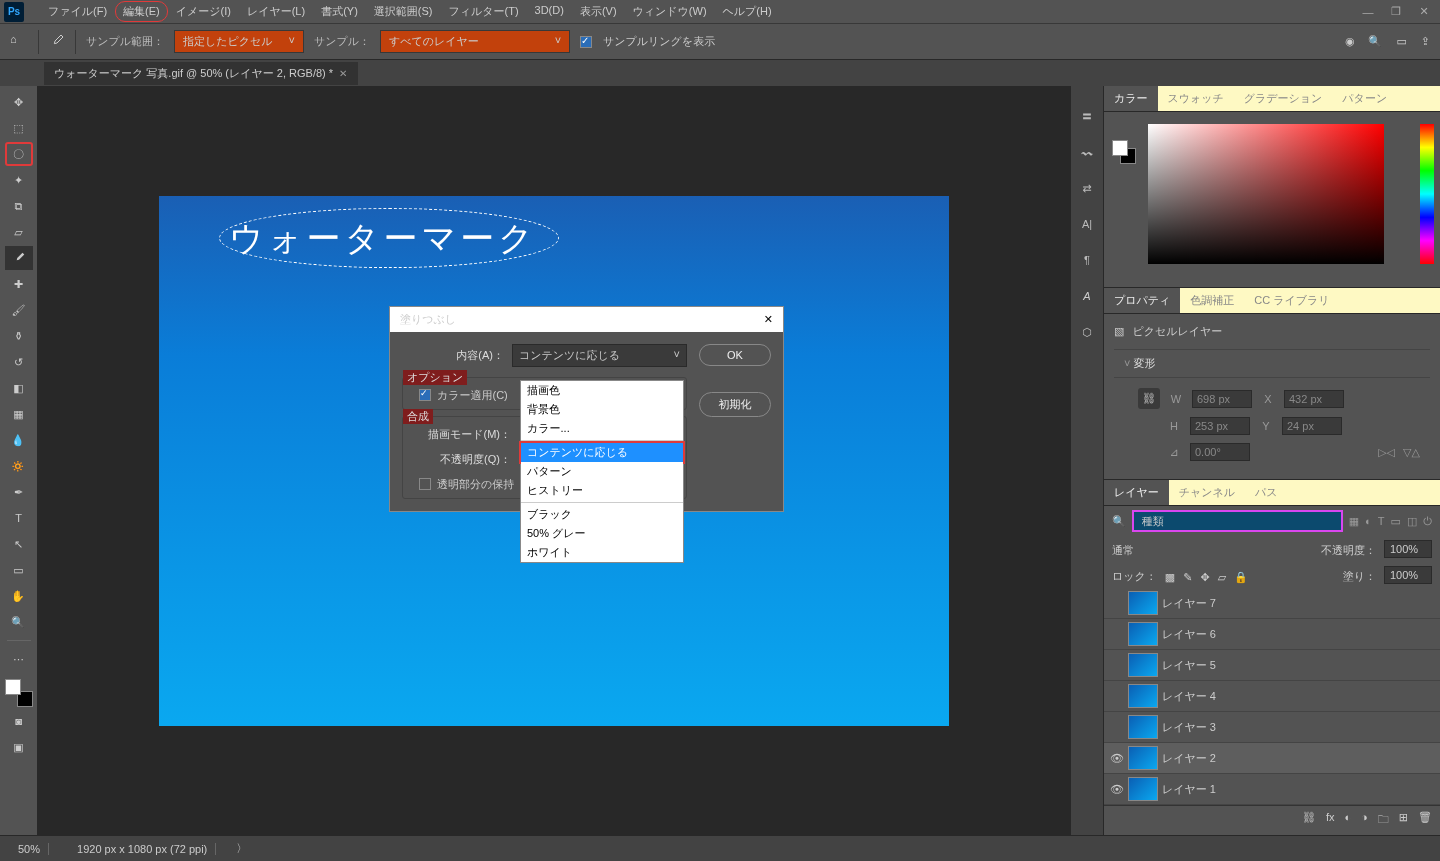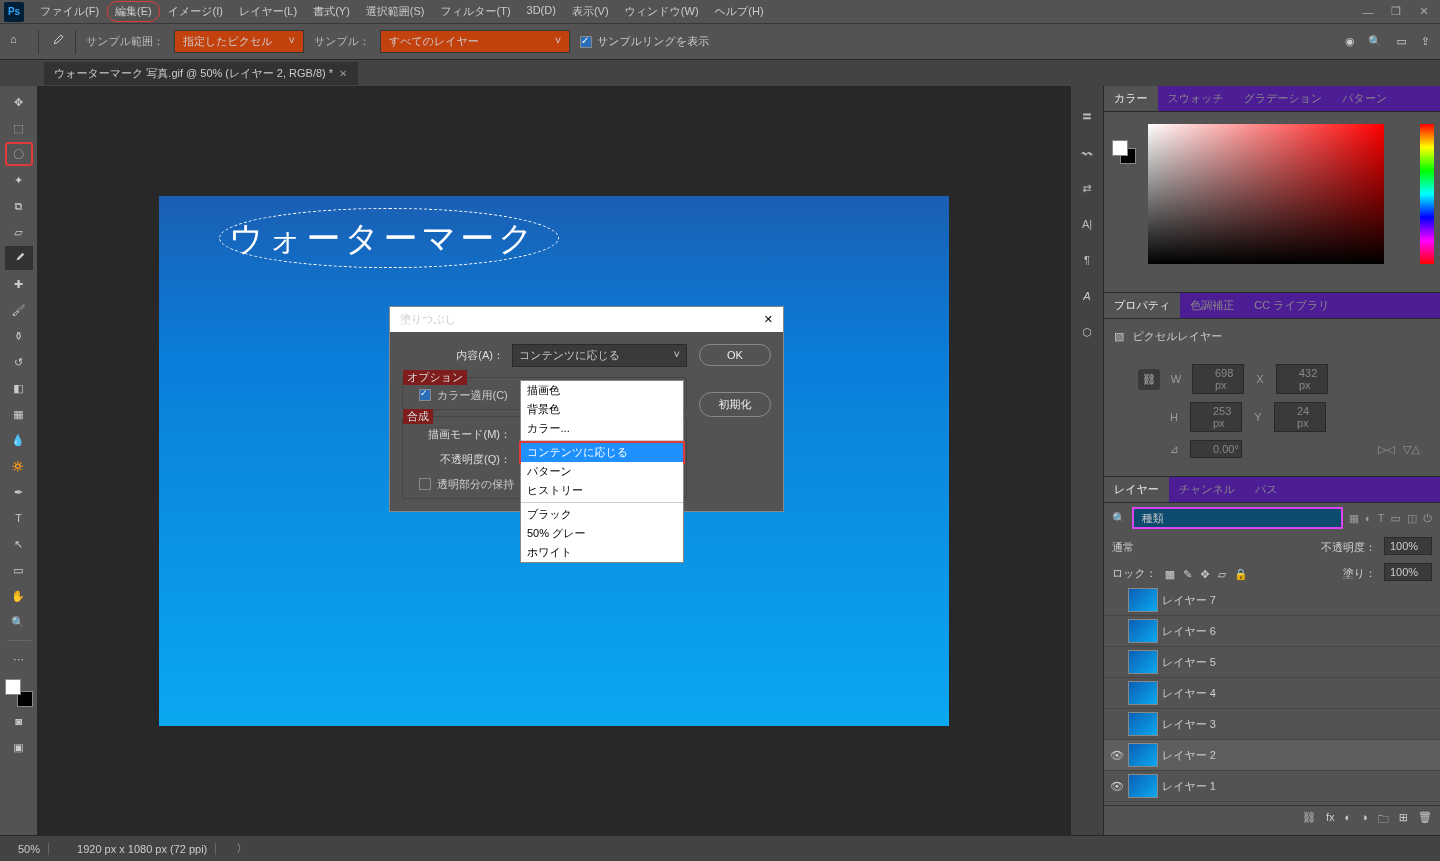--- a/index.html
+++ b/index.html
@@ -1,29 +1,29 @@
 <!DOCTYPE html>
 <html><head>
 <meta charset="utf-8">
 <style>
 *{margin:0;padding:0;box-sizing:border-box;font-family:"Yu Gothic UI","Meiryo",sans-serif;font-size:11px;color:#ccc;user-select:none}
 body{width:1440px;height:861px;background:#535353;overflow:hidden;position:relative}
 .menubar{height:24px;background:#535353;display:flex;align-items:center;padding:0 4px;border-bottom:1px solid #383838}
-.menubar .logo{width:20px;height:20px;background:#001e36;color:#31a8ff;font-weight:bold;font-size:10px;display:flex;align-items:center;justify-content:center;border-radius:2px;margin-right:8px}
+.menubar .logo{width:20px;height:20px;background:#001e36;color:#31a8ff;font-weight:bold;font-size:10px;display:flex;align-items:center;justify-content:center;border-radius:2px;margin-right:16px}
 .menubar .mitem{padding:3px 8px;cursor:default}
 .menubar .mitem.hl{border:1px solid #e03a3a;border-radius:10px;padding:2px 7px}
 .menubar .wctrl{margin-left:auto;display:flex;gap:4px}
 .menubar .wctrl div{width:24px;height:18px;display:flex;align-items:center;justify-content:center;color:#aaa}
 
 .optbar{height:36px;background:#535353;display:flex;align-items:center;padding:0 10px;gap:10px;border-bottom:1px solid #282828}
 .optbar .home{width:18px;height:18px;color:#ccc}
 .optbar .sep{width:1px;height:24px;background:#383838}
 .optbar .lbl{color:#bbb}
 .optbar .dd{background:#c2410c;border:1px solid #383838;padding:3px 8px;min-width:130px;display:flex;justify-content:space-between}
-.optbar .chk{display:flex;align-items:center;gap:5px}
+.optbar .chk{display:flex;align-items:center;gap:11px}
 .optbar .chk .box{width:12px;height:12px;background:#2a6db8;border:1px solid #888;position:relative}
 .optbar .chk .box::after{content:"✓";position:absolute;top:-2px;left:0;color:#fff;font-size:10px}
 .optbar .ricons{margin-left:auto;display:flex;gap:14px;align-items:center}
 
 .tabbar{height:26px;background:#434343;display:flex;align-items:center;padding-left:44px}
 .tabbar .tab{padding:4px 10px;background:#323232;display:flex;align-items:center;gap:6px}
 .tabbar .tab .x{color:#999;font-size:10px}
 
 .main{position:absolute;top:86px;left:0;right:0;bottom:26px;display:flex}
 .toolcol{width:38px;background:#535353;display:flex;flex-direction:column;align-items:center;padding-top:4px;gap:2px;border-right:1px solid #282828}
@@ -56,35 +56,35 @@
 .fset .leg{position:absolute;top:-8px;left:0;background:#7f1d1d;padding:0 4px;color:#ddd}
 .chkrow{display:flex;align-items:center;gap:6px;margin-left:10px}
 .chkbx{width:12px;height:12px;border:1px solid #888}
 .chkbx.on{background:#2a6db8}
 .chkbx.on::after{content:"✓";color:#fff;font-size:9px;display:block;margin-top:-2px}
 
 .rside{width:370px;background:#535353;display:flex}
 .iconcol{width:34px;background:#434343;display:flex;flex-direction:column;align-items:center;gap:16px;padding-top:20px;border-left:1px solid #282828;border-right:1px solid #282828}
 .iconcol div{width:20px;height:20px;display:flex;align-items:center;justify-content:center;color:#bbb}
 .panels{flex:1;display:flex;flex-direction:column}
-.phead{display:flex;background:#4c1d95;border-bottom:1px solid #282828}
+.phead{display:flex;background:#fef9c3;border-bottom:1px solid #282828}
 .phead .pt{padding:5px 10px;color:#888}
 .phead .pt.act{background:#535353;color:#eee}
 .colorpanel{height:180px;padding:10px;position:relative}
 .colorswatch{position:absolute;left:8px;top:28px;width:24px;height:24px}
 .colorswatch .f{width:16px;height:16px;background:#fff;border:1px solid #888;position:absolute}
 .colorswatch .b{width:16px;height:16px;background:#000;border:1px solid #888;position:absolute;top:8px;left:8px}
 .spectrum{position:absolute;left:44px;top:12px;width:236px;height:140px;background:linear-gradient(to bottom,rgba(0,0,0,0),#000),linear-gradient(to right,#fff,#f00)}
 .huebar{position:absolute;right:6px;top:12px;width:14px;height:140px;background:linear-gradient(to bottom,#f00,#ff0,#0f0,#0ff,#00f,#f0f,#f00)}
 
 .proppanel{border-top:1px solid #282828}
 .propbody{padding:10px}
 .proprow{display:flex;align-items:center;gap:8px;margin-bottom:8px}
 .proprow .pl{width:16px;color:#999;text-align:center}
-.proprow .pv{background:#3a3a3a;border:1px solid #2a2a2a;padding:2px 22px;width:52px;color:#888}
+.proprow .pv{background:#3a3a3a;border:1px solid #2a2a2a;padding:2px 4px;width:60px;color:#888}
 .section{padding:6px 10px;color:#ddd;border-top:1px solid #444;border-bottom:1px solid #444}
 .section::before{content:"˅ ";color:#999}
 
 .layerpanel{flex:1;border-top:1px solid #282828;display:flex;flex-direction:column}
 .laytools{display:flex;align-items:center;padding:4px 8px;gap:6px}
 .laytools input{flex:1;background:#0c4a6e;border:2px solid #d946ef;padding:3px 8px;color:#ccc}
 .laytools .li{color:#999}
 .layoptrow{display:flex;align-items:flex-end;padding:4px 8px;gap:8px;color:#888}
 .layoptrow .pv{background:#3a3a3a;padding:2px 5px;border:1px solid #2a2a2a;width:48px}
 .laylist{flex:1;overflow:hidden}
@@ -291,20 +291,21 @@
         <div class="phead" id="prop-tabs">
             <div class="pt act">プロパティ</div>
             <div class="pt">色調補正</div>
             <div class="pt">CC ライブラリ</div>
           </div>
         <div class="propbody">
           <div style="display:flex;align-items:center;gap:8px;color:#888;margin-bottom:10px">
             <span>▧</span>
             <span>ピクセルレイヤー</span>
           </div>
+          <div class="section">変形</div>
           <div style="padding:10px 10px 0 24px">
             <div class="proprow">
               <span style="background:#3a3a3a;padding:4px;border-radius:3px">⛓</span>
               <span class="pl">W</span>
                 <div class="pv">698 px</div>
               <span class="pl">X</span>
                 <div class="pv">432 px</div>
             </div>
             <div class="proprow" style="padding-left:28px">
               <span class="pl">H</span>

